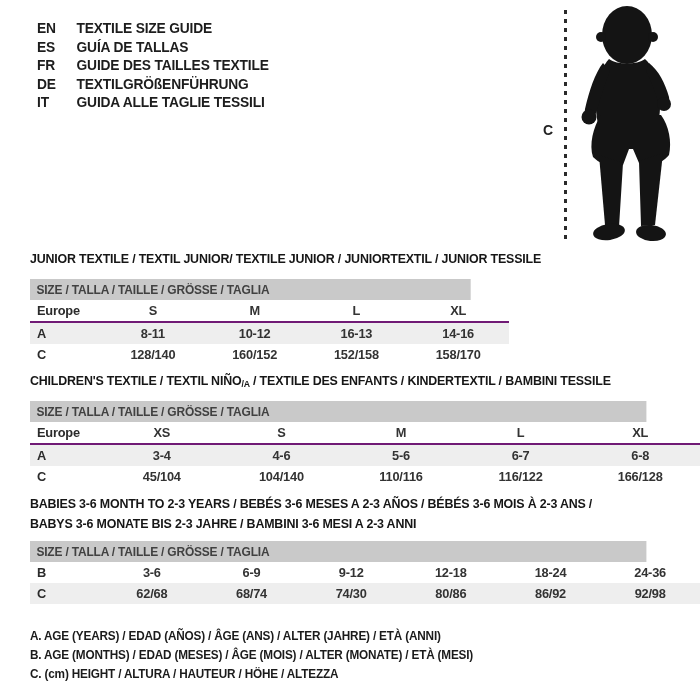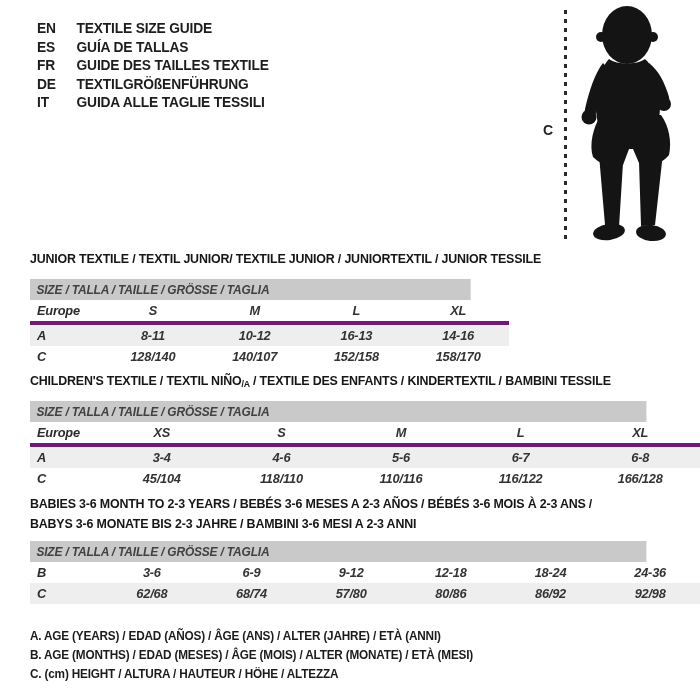--- a/index.html
+++ b/index.html
@@ -17,31 +17,31 @@
 
   
   .measure-c { position:absolute; left:531px; top:122px; font-size:14px; font-weight:bold; color:#222; }
   .measure-line { position:absolute; left:552px; top:10px; width:3px; height:232px;
     background:repeating-linear-gradient(to bottom,#2a2a2a 0 4px,transparent 4px 9px); }
   .toddler { position:absolute; left:562px; top:5px; width:112px; height:240px; }
 
   
   .t-title { position:absolute; font-size:13.5px; font-weight:bold; letter-spacing:-0.2px; color:#161616; }
   .t-title .subpart { font-size:9.5px; vertical-align:-2px; }
-  .tbl { position:absolute; font-size:12.8px; letter-spacing:-0.2px;font-style:italic; }
+  .tbl { position:absolute; font-size:12.8px; letter-spacing:-0.2px; }
   .sizehdr { height:21px; line-height:21px; background:#c9c9c9; color:#414141;
     font-weight:bold; font-size:13px; padding-left:7px; }
   .trow { display:grid; height:21px; align-items:center; font-weight:bold; color:#333; }
   .t1 .trow { grid-template-columns:72px repeat(4,1fr); }
   .t2 .trow { grid-template-columns:72px repeat(5,1fr); }
   .t3 .trow { grid-template-columns:72px repeat(6,1fr); }
   .trow span { text-align:center; }
   .trow .lbl { text-align:left; padding-left:7px; color:#2b2b2b; }
   .stripe { background:#eeeeee; }
-  .europe { border-bottom:4px solid #701a75; }
+  .europe { border-bottom:2px solid #701a75; }
 
   
   .footnotes { position:absolute; left:18px; top:627px; }
   .footnote { line-height:18.8px; font-size:12.8px; font-weight:bold; letter-spacing:-0.2px; color:#1b1b1b; }
 </style>
 </head>
 <body>
 
 <div class="canvas">
 
@@ -103,21 +103,21 @@
     <div class="trow stripe">
       <span class="lbl">A</span>
       <span>8-11</span>
       <span>10-12</span>
       <span>16-13</span>
       <span>14-16</span>
     </div>
     <div class="trow">
       <span class="lbl">C</span>
       <span>128/140</span>
-      <span>140/107</span>
+      <span>160/152</span>
       <span>152/158</span>
       <span>158/170</span>
     </div>
   </div>
 
   <div class="t-title cond" style="left:18px; top:373px;">
     <span>CHILDREN'S TEXTILE / TEXTIL NIÑO</span><span class="subpart">/A</span><span> / TEXTILE DES ENFANTS / KINDERTEXTIL / BAMBINI TESSILE</span>
   </div>
   <div class="tbl t2" style="left:18px; top:401px; width:670px;">
     <div class="sizehdr cond">SIZE / TALLA / TAILLE / GRÖSSE / TAGLIA</div>
@@ -133,21 +133,21 @@
       <span class="lbl">A</span>
       <span>3-4</span>
       <span>4-6</span>
       <span>5-6</span>
       <span>6-7</span>
       <span>6-8</span>
     </div>
     <div class="trow">
       <span class="lbl">C</span>
       <span>45/104</span>
-      <span>118/110</span>
+      <span>104/140</span>
       <span>110/116</span>
       <span>116/122</span>
       <span>166/128</span>
     </div>
   </div>
 
   <div class="t-title cond" style="left:18px; top:496px;">BABIES 3-6 MONTH TO 2-3 YEARS / BEBÉS 3-6 MESES A 2-3 AÑOS / BÉBÉS 3-6 MOIS À 2-3 ANS /</div>
   <div class="t-title cond" style="left:18px; top:516px;">BABYS 3-6 MONATE BIS 2-3 JAHRE / BAMBINI 3-6 MESI A 2-3 ANNI</div>
   <div class="tbl t3" style="left:18px; top:541px; width:670px;">
     <div class="sizehdr cond">SIZE / TALLA / TAILLE / GRÖSSE / TAGLIA</div>
@@ -157,21 +157,21 @@
       <span>6-9</span>
       <span>9-12</span>
       <span>12-18</span>
       <span>18-24</span>
       <span>24-36</span>
     </div>
     <div class="trow stripe">
       <span class="lbl">C</span>
       <span>62/68</span>
       <span>68/74</span>
-      <span>57/80</span>
+      <span>74/30</span>
       <span>80/86</span>
       <span>86/92</span>
       <span>92/98</span>
     </div>
   </div>
 
   <div class="footnotes cond">
     <div class="footnote">A. AGE (YEARS) / EDAD (AÑOS) / ÂGE (ANS) / ALTER (JAHRE) / ETÀ (ANNI)</div>
     <div class="footnote">B. AGE (MONTHS) / EDAD (MESES) / ÂGE (MOIS) / ALTER (MONATE) / ETÀ (MESI)</div>
     <div class="footnote">C. (cm) HEIGHT / ALTURA / HAUTEUR / HÖHE / ALTEZZA</div>

